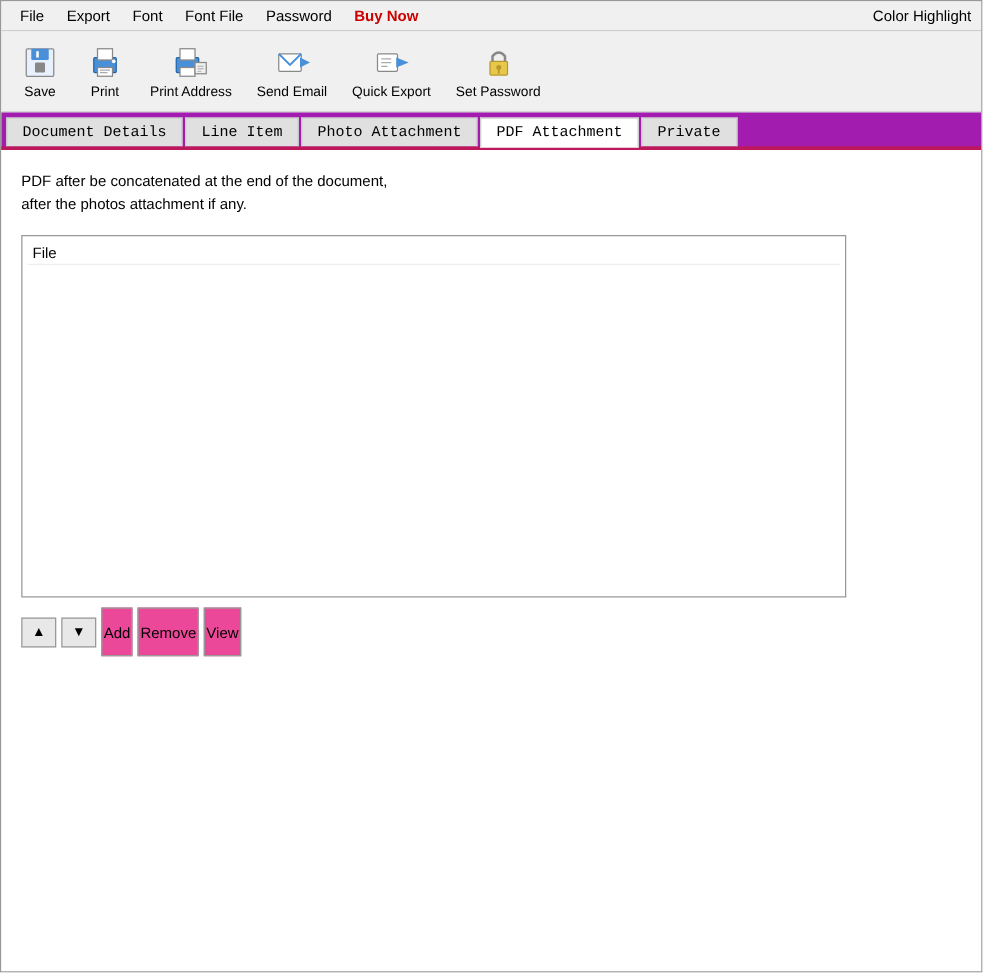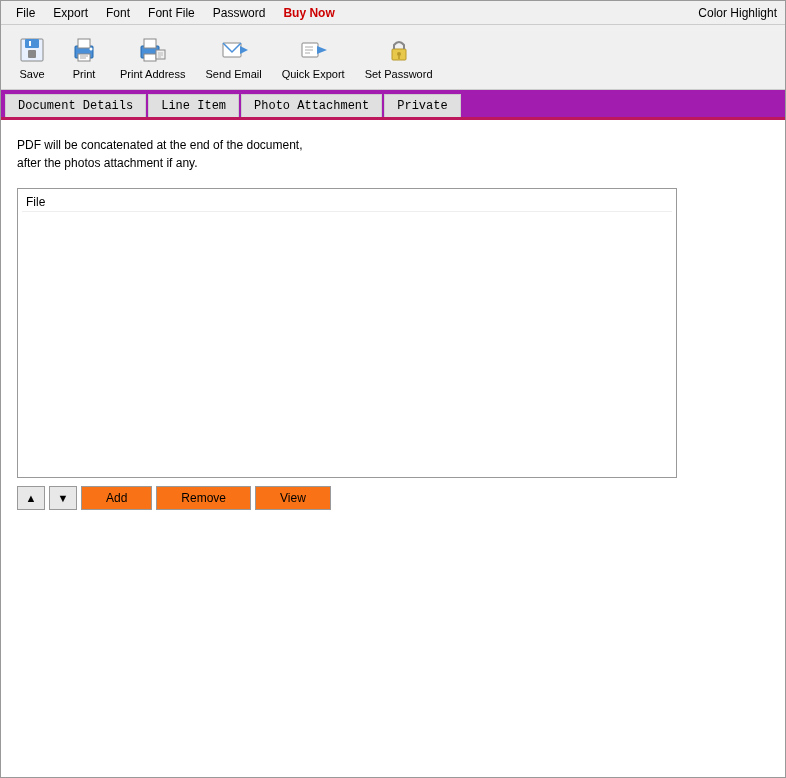--- a/index.html
+++ b/index.html
@@ -83,22 +83,22 @@
 
     
     .action-bar {
       display: flex; align-items: center; gap: 4px; margin-top: 8px;
     }
     .arrow-btn {
       width: 28px; height: 24px; border: 1px solid #999; background: #e8e8e8;
       cursor: pointer; display: flex; align-items: center; justify-content: center; font-size: 11px;
     }
     .action-btn {
-      padding: 3px 24px; border: 1px solid #999; background: #f97316;
-      cursor: pointer; font-size: 12px; height: 24px;
+      padding: 3px 1px; border: 1px solid #999; background: #ec4899;
+      cursor: pointer; font-size: 12px; height: 39px;
     }
 
     .app-window {
       width: 786px; height: 778px; background: #f0f0f0;
       border: 1px solid #999; overflow: hidden;
       display: flex; flex-direction: column;
     }
   </style>
 </head>
 <body>
@@ -196,26 +196,27 @@
         </svg>
       </div>
       <span class="tool-label">Set Password</span>
     </button>
   </div>
 
   <div class="tab-bar">
     <div class="tab">Document Details</div>
     <div class="tab">Line Item</div>
     <div class="tab">Photo Attachment</div>
+    <div class="tab active">PDF Attachment</div>
     <div class="tab">Private</div>
   </div>
 
   <div class="main-content">
     <p class="description-text">
-      <span>PDF will be concatenated at the end of the document,</span><br>
+      <span>PDF after be concatenated at the end of the document,</span><br>
       <span>after the photos attachment if any.</span>
     </p>
 
     <div class="file-list-container">
       <div class="file-list-header">File</div>
     </div>
 
     <div class="action-bar">
       <button class="arrow-btn">▲</button>
       <button class="arrow-btn">▼</button>

